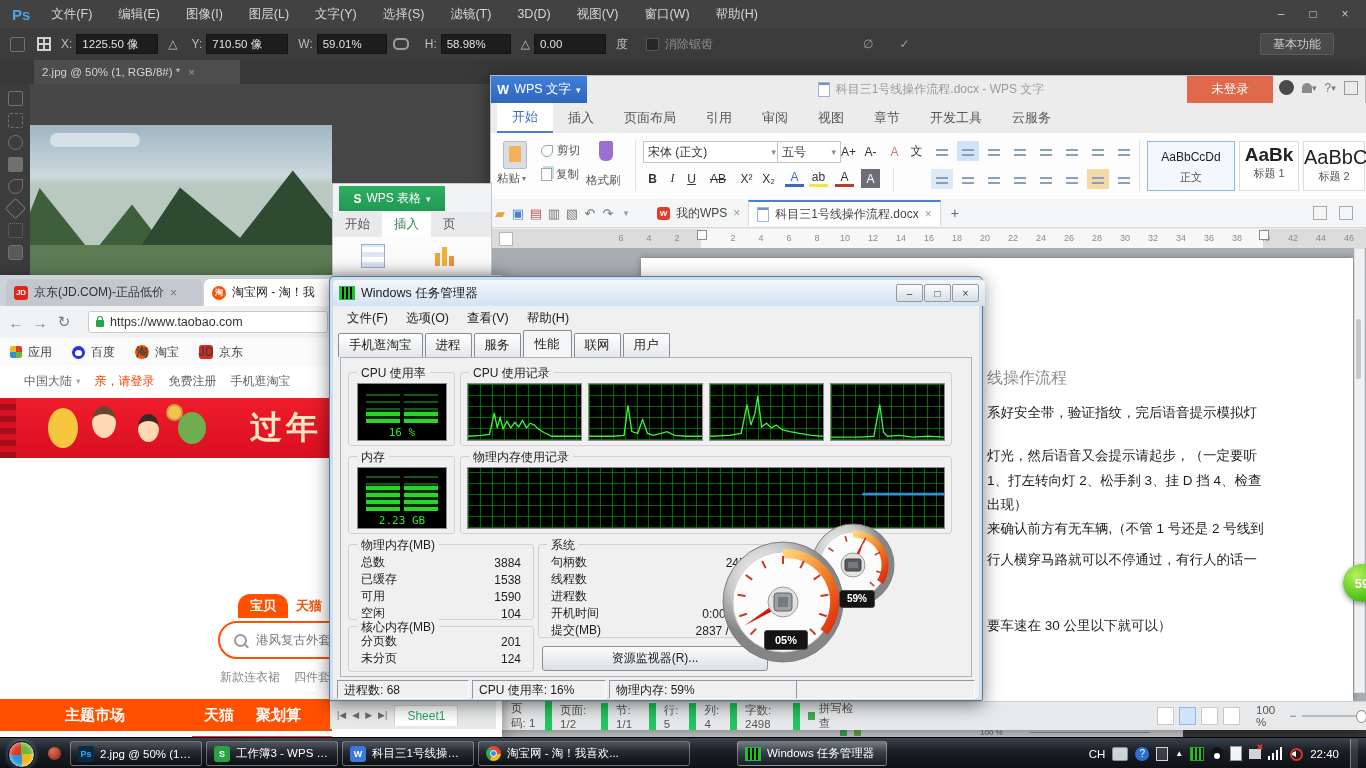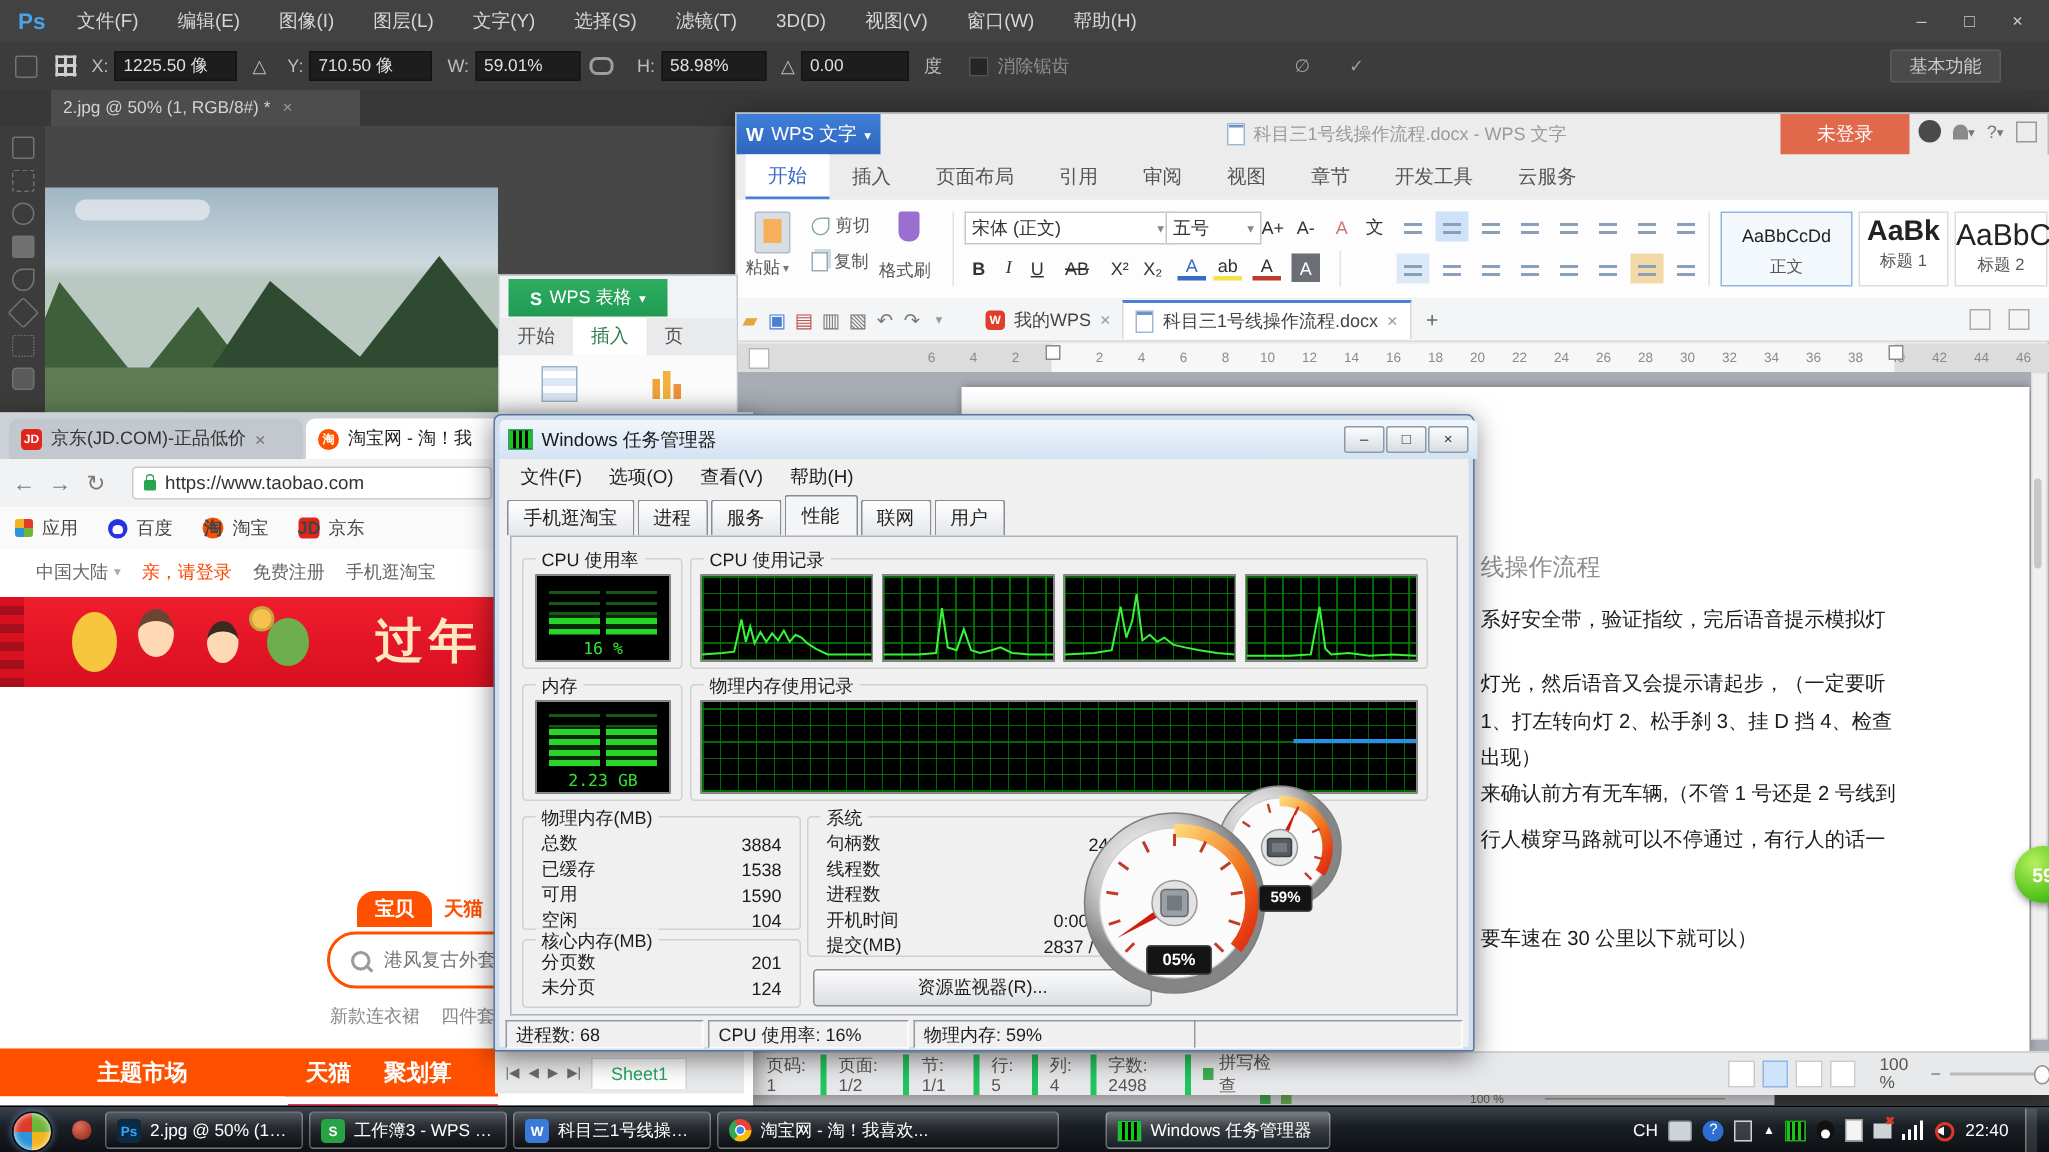--- a/index.html
+++ b/index.html
@@ -52,21 +52,21 @@
   .rcell{width:28px;text-align:center;font-size:9px;color:#8a8a8a;line-height:19px}
   .docarea{left:0;top:172px;width:876px;height:453px;background:#a7adb3;overflow:hidden}
   .page{position:absolute;left:150px;top:10px;width:712px;height:443px;background:#fff;box-shadow:0 0 6px rgba(0,0,0,.35)}
   .dline{position:absolute;left:346px;width:364px;font-size:13.5px;color:#1c1c1c;white-space:nowrap}
   .page > div:nth-of-type(1){top:110px;color:#8d8d8d;font-size: 16px}
   .page > div:nth-of-type(2){top:146px}.page > div:nth-of-type(3){top:189px}
   .page > div:nth-of-type(4){top:214px}.page > div:nth-of-type(5){top:238px}
   .page > div:nth-of-type(6){top:262px}.page > div:nth-of-type(7){top:293px}
   .page > div:nth-of-type(8){top:359px}.page > div:nth-of-type(9){top:416px}
   .wstatus{left:0;top:625px;width:876px;height:28px;background:#e8e9eb;border-top:1px solid #cfd0d2;display:flex;align-items:center}
-  .wstatus .sitem span{padding:0 8px;border-right:4px solid #22c55e;font-size:11.5px;color:#555}
+  .wstatus .sitem span{padding:0 8px;border-right:7px solid #22c55e;font-size:11.5px;color:#555}
   .viewico{width:18px;height:16px;border:1px solid #c9c9c9;background:#fff;margin-left:5px}
   
   .sheets{left:332px;top:183px;width:160px;height:94px;background:#f2f3f4;border:1px solid #c5c8cc;box-sizing:border-box;z-index:12}
   .sheets-btn{left:6px;top:2px;width:106px;height:25px;background:linear-gradient(#2fae63,#1f9a52);color:#fff;display:flex;align-items:center;justify-content:center;gap:5px;font-size:12px}
   .sheets-tabs{left:0;top:28px;width:158px;height:25px;background:#e9eaeb;display:flex}
   .sheets-tabs span{padding:0 12px;display:flex;align-items:center;font-size:12.5px;color:#555}
   .sheets-tabs span:nth-of-type(2){background:#fff;color:#2f7d4f}
   .sbar{left:330px;top:700px;width:166px;height:28px;background:#e8e9ea;border-top:1px solid #cfd0d2;z-index:16;display:flex;align-items:center}
   .navg{color:#6b6b6b;font-size:9px;padding:0 3px}
   .sheet-tab{background:#ffffff;color:#2aa562;font-size:12px;padding:3px 12px;margin-left:4px;border:1px solid #d5d5d5;border-bottom:none}
@@ -810,21 +810,21 @@
       <span class="ell">2.jpg @ 50% (1, R...</span>
     </div>
     <div class="tb-btn" style="left:206px;width:132px">
       <span class="tbadge" style="background:#27a343">S</span>
       <span class="ell">工作簿3 - WPS 表格</span>
     </div>
     <div class="tb-btn" style="left:342px;width:132px">
       <span class="tbadge" style="background:#3a7ad9">W</span>
       <span class="ell">科目三1号线操作流...</span>
     </div>
-    <div class="tb-btn" style="left:478px;width:228px">
+    <div class="tb-btn" style="left:478px;width:212px">
       <span class="chrome-ico"></span>
       <span class="ell">淘宝网 - 淘！我喜欢...</span>
     </div>
     <div class="tb-btn active" style="left:737px;width:150px">
       <span class="tm-ico" style="flex:none"></span>
       <span class="ell">Windows 任务管理器</span>
     </div>
     <div class="tray">
       <span class="t">CH</span>
       <span class="ticon" style="background:#cfd4d9;border-radius:2px;border:1px solid #8a8f94"></span>

